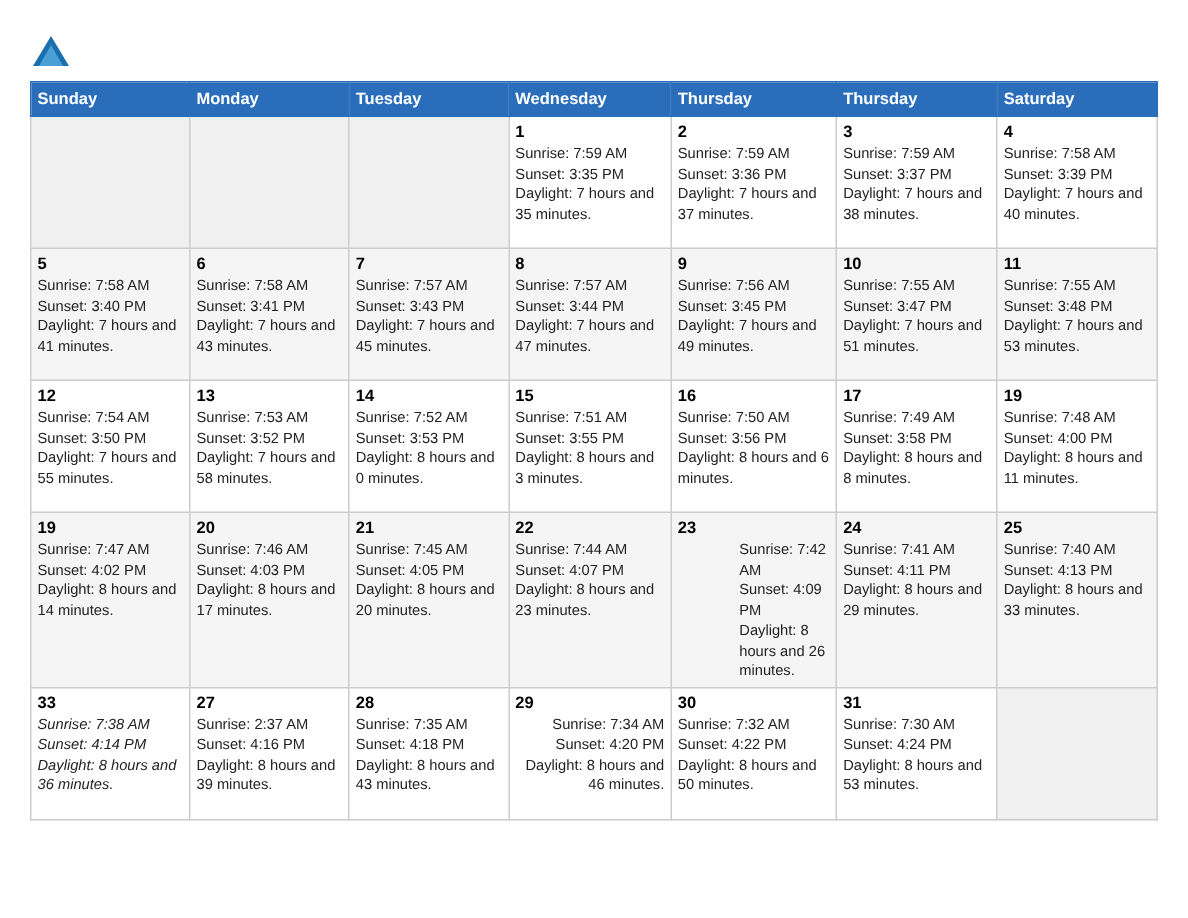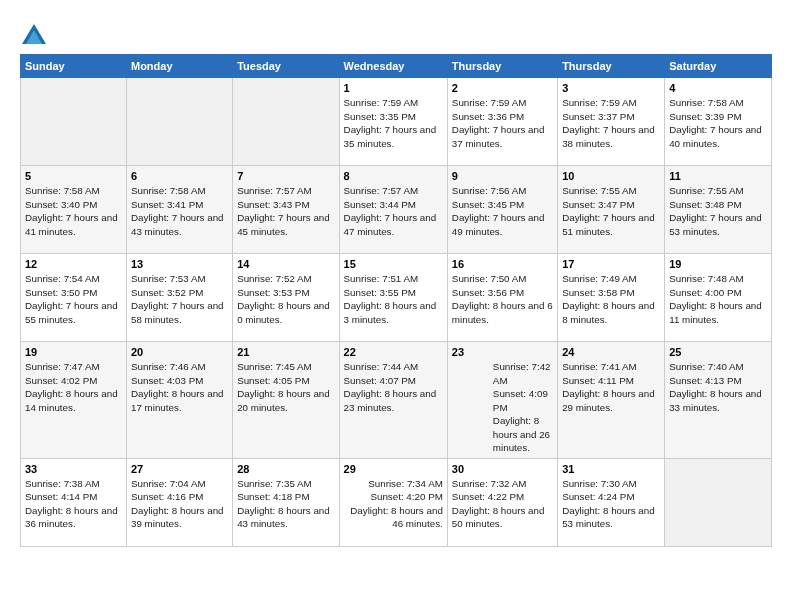--- a/index.html
+++ b/index.html
@@ -291,27 +291,27 @@
           <td>
             <span class="day-num">25</span>
             <div class="day-info" style="white-space: pre-line;">Sunrise: 7:40 AM
 Sunset: 4:13 PM
 Daylight: 8 hours and 33 minutes.</div>
           </td>
         </tr>
         <tr>
           <td>
             <span class="day-num">33</span>
-            <div class="day-info" style="white-space: pre-line;">Sunrise: 7:38 AM
+            <div class="day-info" style="white-space: pre-line; font-style: italic;">Sunrise: 7:38 AM
 Sunset: 4:14 PM
 Daylight: 8 hours and 36 minutes.</div>
           </td>
           <td>
             <span class="day-num">27</span>
-            <div class="day-info" style="white-space: pre-line;">Sunrise: 7:04 AM
+            <div class="day-info" style="white-space: pre-line;">Sunrise: 2:37 AM
 Sunset: 4:16 PM
 Daylight: 8 hours and 39 minutes.</div>
           </td>
           <td>
             <span class="day-num">28</span>
             <div class="day-info" style="white-space: pre-line;">Sunrise: 7:35 AM
 Sunset: 4:18 PM
 Daylight: 8 hours and 43 minutes.</div>
           </td>
           <td>

